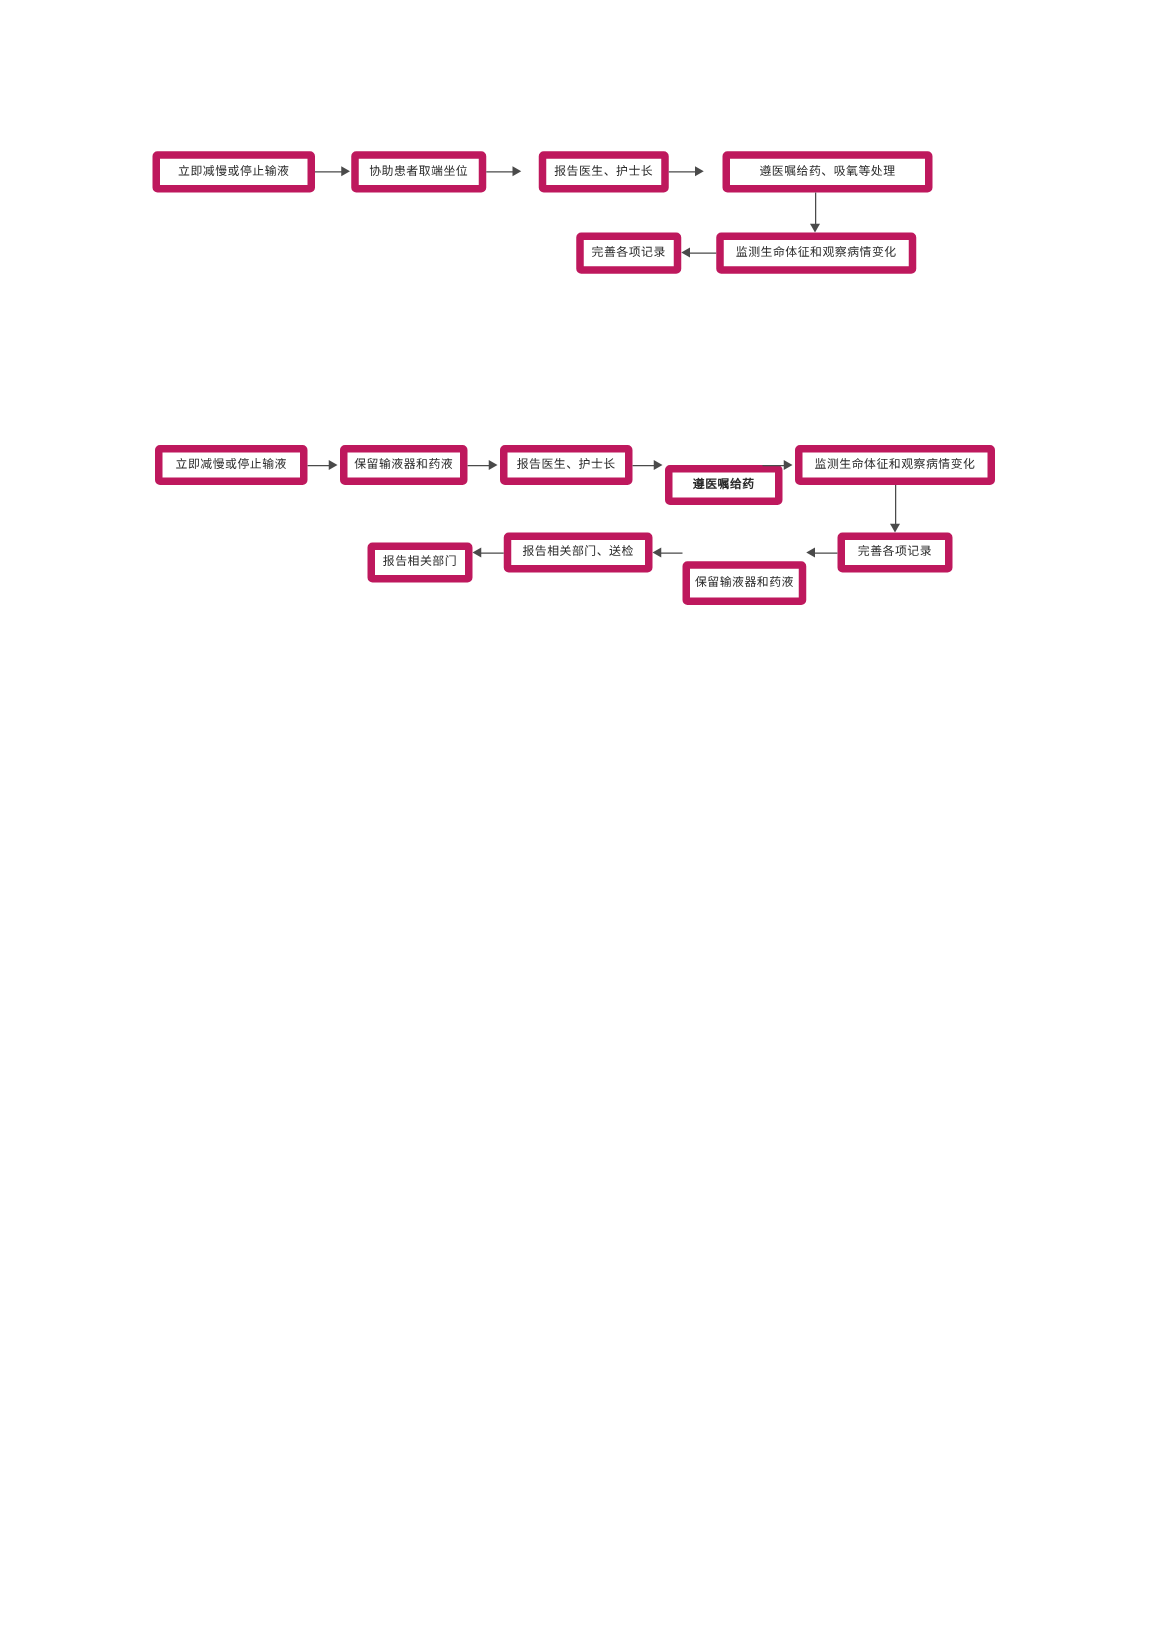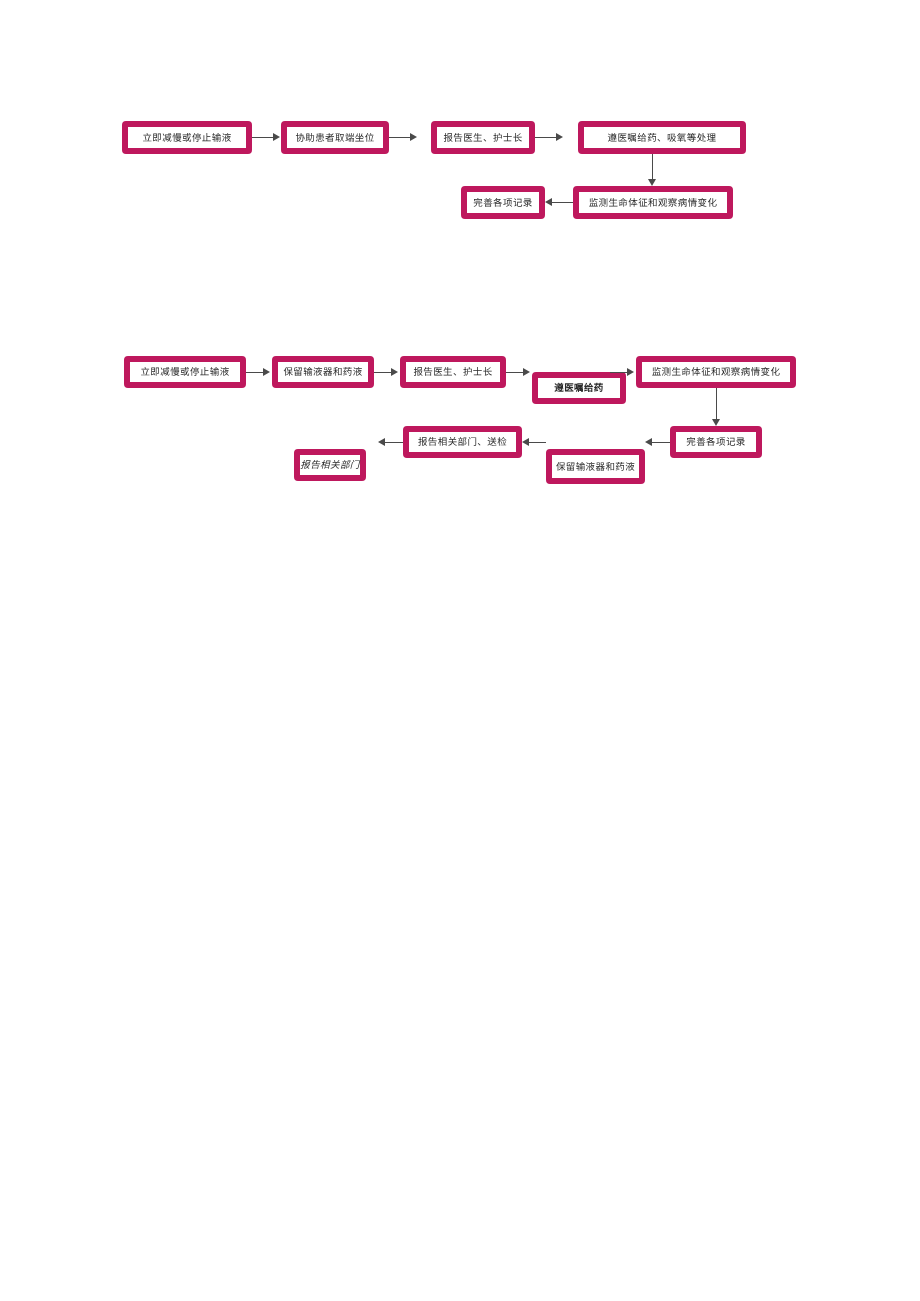--- a/index.html
+++ b/index.html
@@ -150,16 +150,16 @@
     <div class="node" style="left:546px; top:449px; width:99px; height:35px;">保留输液器和药液</div>
 
     <div class="conn conn-h" style="left:527px; top:442px; width:19px;"></div>
     <div class="arrow arrow-left" style="left:522px; top:438px;"></div>
 
     <div class="node" style="left:403px; top:426px; width:119px; height:32px;">报告相关部门、送检</div>
 
     <div class="conn conn-h" style="left:383px; top:442px; width:20px;"></div>
     <div class="arrow arrow-left" style="left:378px; top:438px;"></div>
 
-    <div class="node" style="left:294px; top:449px; width:72px; height:32px;font-style:italic;">报告相关部门</div>
+    <div class="node" style="left:294px; top:434px; width:84px; height:32px;">报告相关部门</div>
   </div>
 
 </div>
 
 </body></html>

